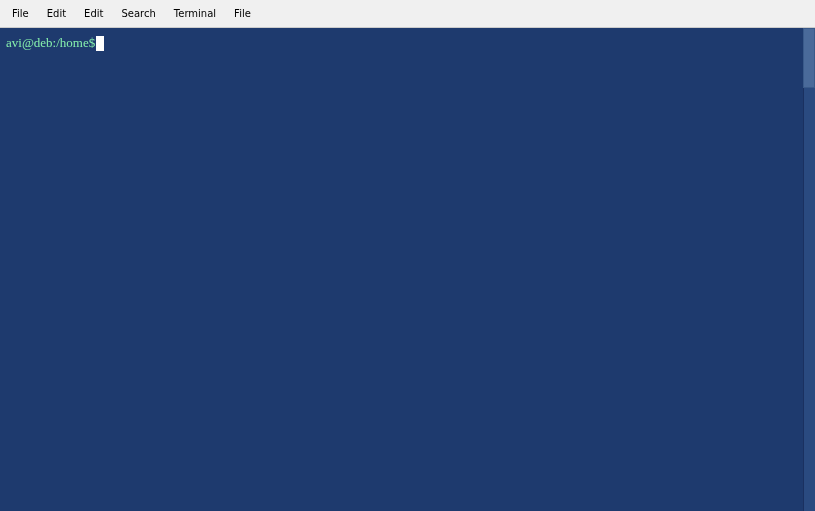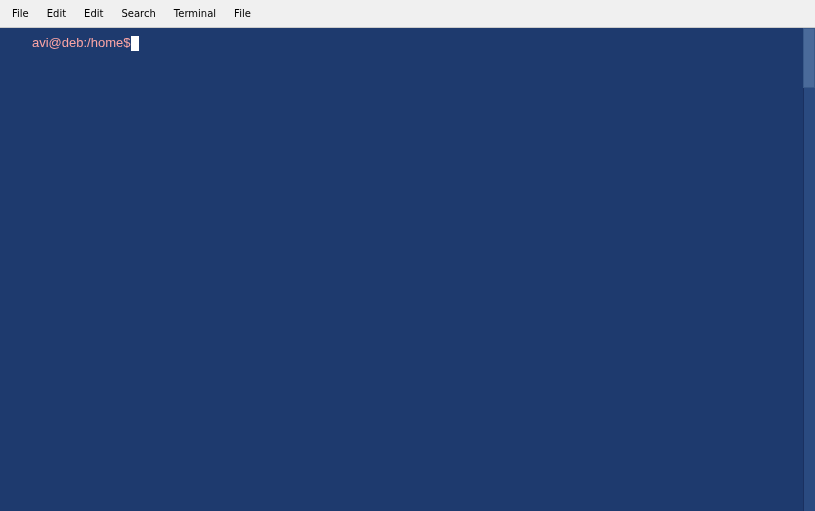--- a/index.html
+++ b/index.html
@@ -43,25 +43,24 @@
       padding: 6px 6px;
       color: #ffffff;
       font-family: 'DejaVu Sans Mono', 'Liberation Mono', 'Courier New', monospace;
       font-size: 13px;
       position: relative;
     }
 
     #prompt-line {
       display: flex;
       align-items: center;
-      color: #fca5a5;
-      font-family: Liberation Sans, sans-serif;
+      color: #86efac;
+      font-family: Liberation Serif, serif;
       font-size: 13px;
       line-height: 1.4;
-      margin-left: 26px;
     }
 
     #cursor {
       display: inline-block;
       width: 8px;
       height: 15px;
       background: #ffffff;
       margin-left: 1px;
       animation: blink 1s step-end infinite;
     }

